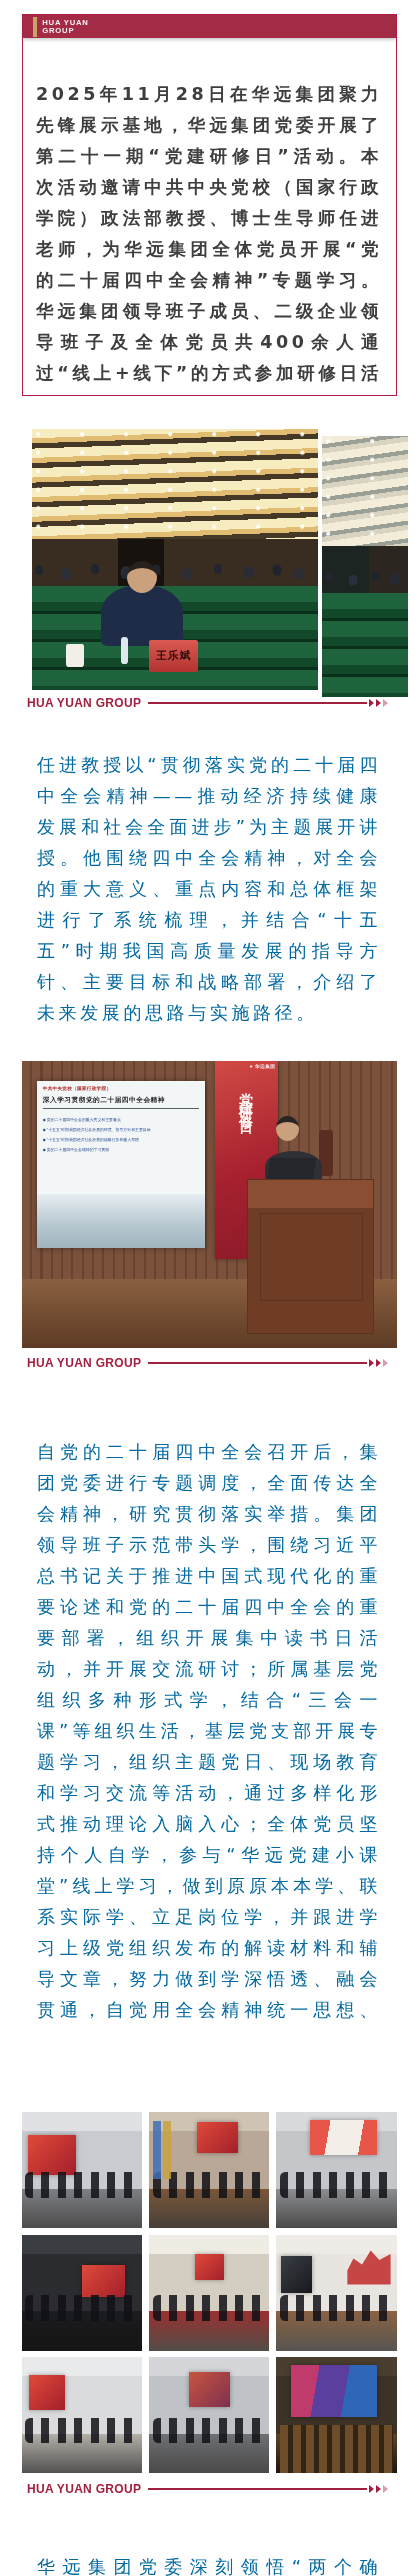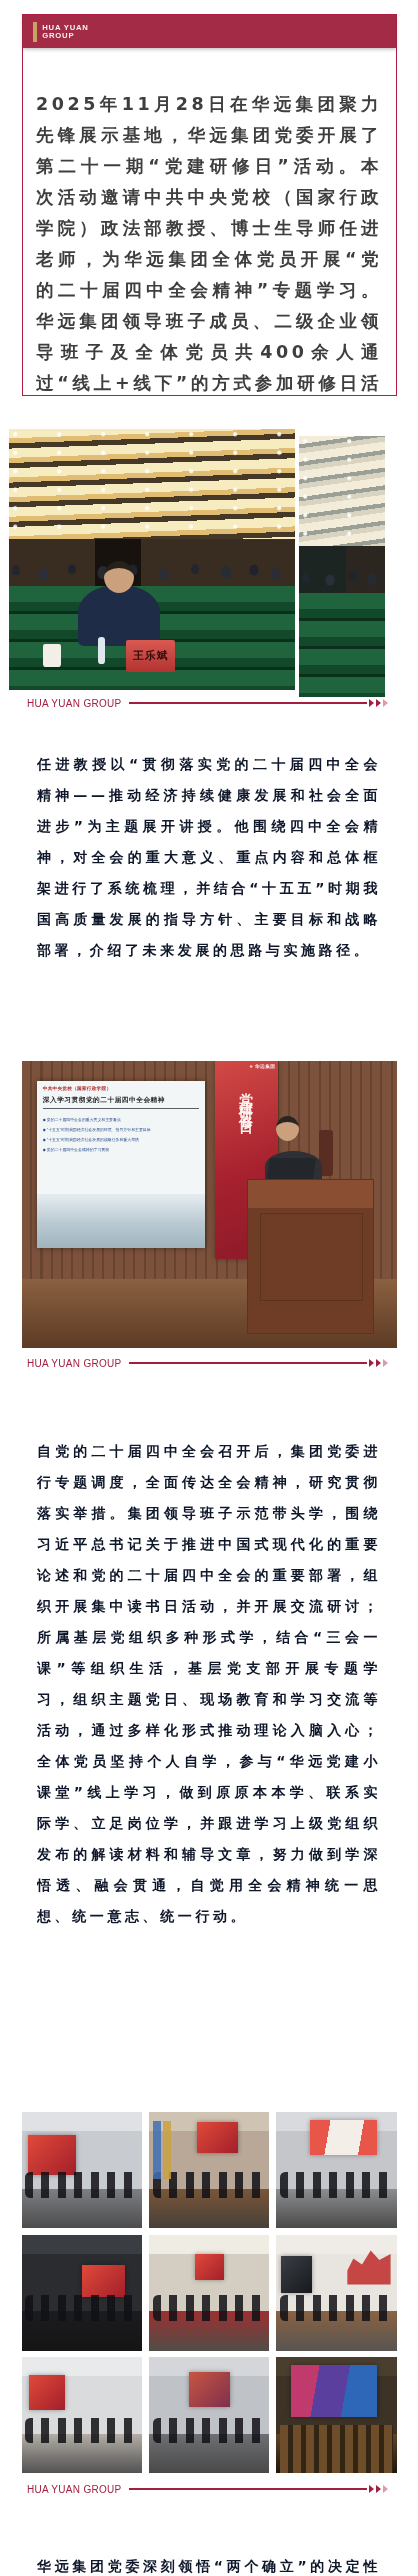--- a/index.html
+++ b/index.html
@@ -2,47 +2,47 @@
 <html style="font-size:8.2px"><head>
 <meta charset="utf-8">
 <style>
   html,body{margin:0;padding:0;background:#ffffff;}
   .page{position:relative;width:418px;height:3048px;margin:0 auto;background:#ffffff;overflow:hidden;
         font-family:"Liberation Sans","DejaVu Sans",sans-serif;}
 
   
   .intro-box{position:absolute;left:21.6px;top:14.4px;width:375px;height:382px;
              border:1px solid #b21e43;box-sizing:border-box;background:#fff;}
-  .brand-bar{position:relative;height:33px;background:#a32b46;display:flex;align-items:center;
+  .brand-bar{position:relative;height:23px;background:#a32b46;display:flex;align-items:center;
              padding-left:10.8px;box-shadow:0 2.1px 3.6px rgba(70,70,70,.35);}
   .gold-rule{width:3.6px;height:20.6px;background:#c9a265;margin-right:5.2px;flex:0 0 auto;}
   .brand-text{color:#f7f3f4;font-size:7.7px;font-weight:700;letter-spacing:0.8px;line-height:8.2px;}
   .intro-para{margin:0;padding:23px 13.4px 0 13.4px;height:330px;overflow:hidden;box-sizing:content-box;}
 
   
   .para{position:absolute;left:37px;width:344px;margin:0;overflow:hidden;
-        font-size:14px;font-weight:700;color:#0f172a;line-height:31px;
+        font-size:18px;font-weight:400;color:#0369a1;line-height:31px;
         letter-spacing:3.6px;text-align:justify;font-family:"DejaVu Sans","Liberation Sans",sans-serif;}
   .intro-para .para-inner{font-size:17.5px;font-weight:700;color:#3e3e3e;line-height:31px;
         letter-spacing:3.6px;text-align:justify;font-family:"DejaVu Sans","Liberation Sans",sans-serif;}
   .p2{top:749px;height:282px;}
   .p3{top:1420px;height:591px;margin-top:16px;}
   .p4{top:2551px;height:375px;}
 
   
   .divider{position:absolute;left:27px;width:361px;height:12.4px;display:flex;align-items:center;}
   .d1{top:697px;}.d2{top:1357px;}.d3{top:2483px;}
-  .divider-label{color:#a21f3f;font-size:10px;font-weight:400;letter-spacing:0.3px;white-space:nowrap;}
+  .divider-label{color:#a21f3f;font-size:12px;font-weight:700;letter-spacing:0.3px;white-space:nowrap;}
   .divider-line{flex:1;height:1.5px;background:#a21f3f;margin-left:7.2px;}
   .chev{width:0;height:0;border-top:4.1px solid transparent;border-bottom:4.1px solid transparent;
         border-left:5.7px solid #a21f3f;margin-left:2.1px;}
   .chev.light{border-left-color:#d99cad;}
 
   
-  .photo-pair{position:absolute;left:9px;top:429px;width:375px;height:268px;}
+  .photo-pair{position:absolute;left:32px;top:429px;width:375px;height:268px;}
   .scene{position:absolute;overflow:hidden;background:#2c2620;}
   .pp-left{left:0;top:0;width:286px;height:261px;}
   .pp-right{left:290px;top:7.2px;width:86px;height:261px;}
   .ceil-warm{position:absolute;top:0;left:0;right:0;height:42%;
      background:repeating-linear-gradient(178deg,#f7ecc0 0 9.3px,#e0bd72 9.3px 14.4px,#463826 14.4px 19.6px);}
   .ceil-cool{position:absolute;top:0;left:0;right:0;height:42%;
      background:repeating-linear-gradient(172deg,#f2ecd8 0 8.2px,#9aa096 8.2px 12.4px,#d9d4c2 12.4px 17.5px);}
   .spotlights{position:absolute;top:0;left:0;right:0;height:40%;
      background-image:radial-gradient(circle 2.1px at 6.2px 5.2px,#ffffff 0 1.5px,rgba(255,255,255,0) 2.6px);
      background-size:44px 18.5px;opacity:.9;}

